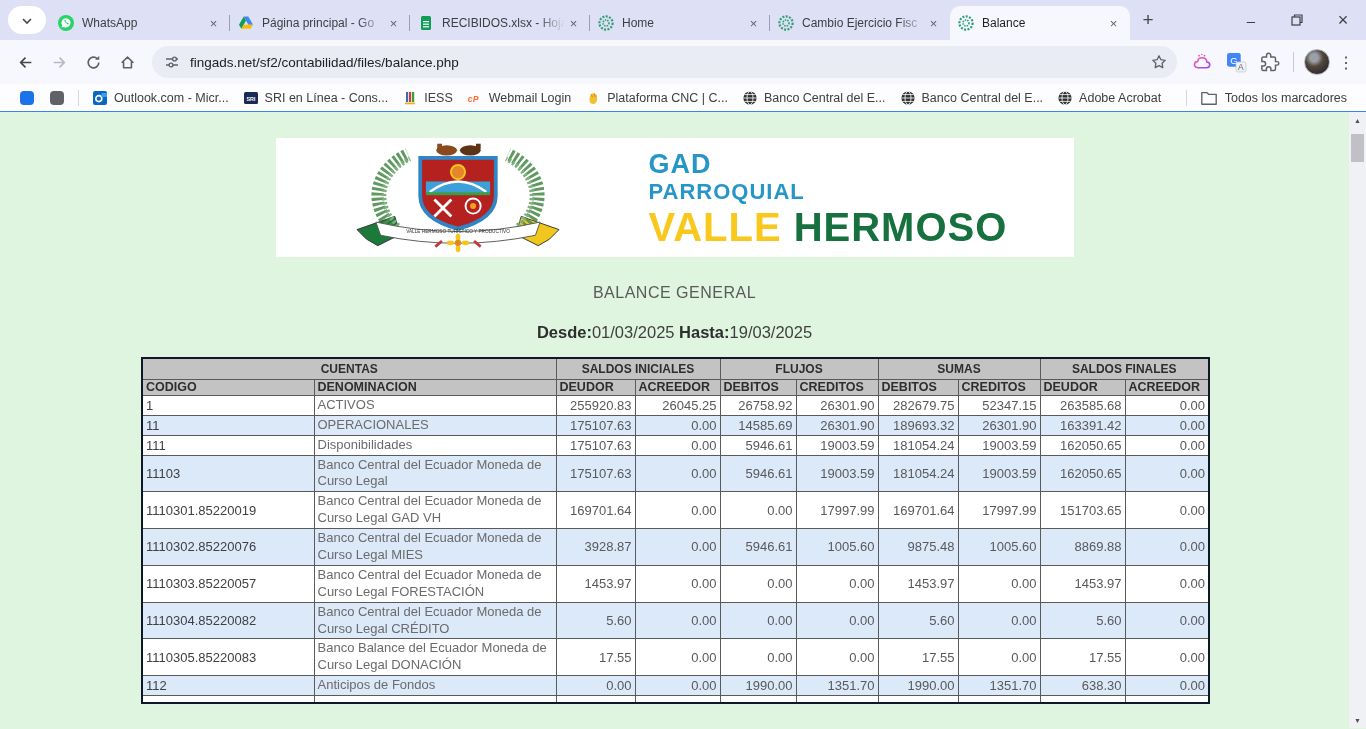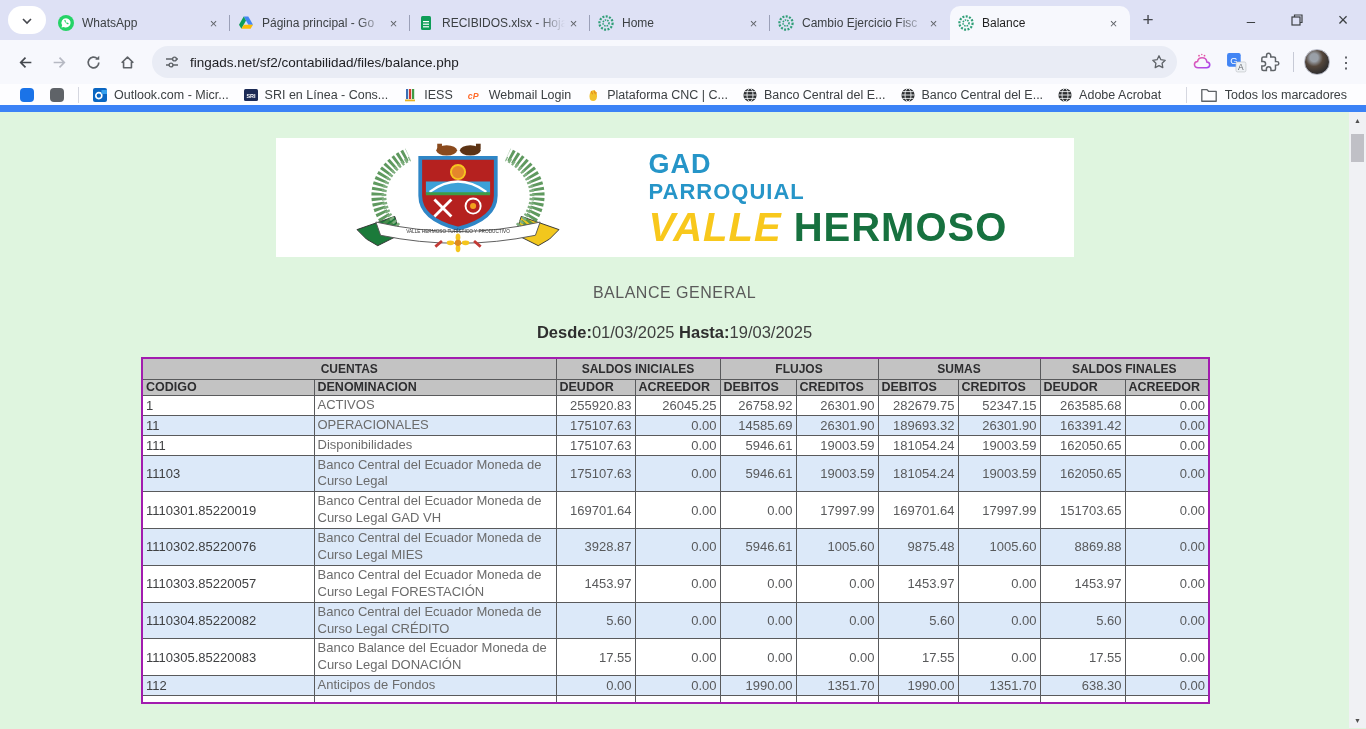--- a/index.html
+++ b/index.html
@@ -26,21 +26,21 @@
   .navbtn svg { width:17px; height:17px; }
   .omnibox { flex:1; height:32px; background:#e9ecf5; border-radius:16px; display:flex; align-items:center; padding:0 10px 0 12px; margin:0 8px; }
   .omnibox .url { font-size:13.5px; color:#202124; margin-left:10px; flex:1; }
   .obicon svg { width:16px; height:16px; display:block; }
   .tbicon { width:28px; height:28px; display:flex; align-items:center; justify-content:center; margin:0 3px; cursor:pointer; }
   .tbicon svg { width:21px; height:21px; }
   .tb-divider { width:1px; height:20px; background:#c7cad6; margin:0 6px; }
   .avatar { width:26px; height:26px; border-radius:50%; background:radial-gradient(circle at 38% 32%,#9aa0a8 0 18%,#55473c 40%,#23262b 85%); border:1px solid #b7bac6; margin:0 4px; cursor:pointer; }
   .kebab { font-size:16px; color:#45474d; width:24px; text-align:center; cursor:pointer; }
 
-  .bookmarksbar { height:28px; background:#fdfdff; border-bottom:7px solid #3b82f6; display:flex; align-items:center; padding:0 12px; }
+  .bookmarksbar { height:28px; background:#fdfdff; border-bottom:1px solid #3b82f6; display:flex; align-items:center; padding:0 12px; }
   .bm { display:flex; align-items:center; height:22px; padding:0 7px; border-radius:11px; cursor:pointer; }
   .bm .favicon { margin-right:6px; }
   .bm .favicon:last-child { margin-right:0; }
   .bm-label { font-size:12.5px; color:#3c4043; white-space:nowrap; }
   .bm-divider { width:1px; height:16px; background:#d5d7e0; margin:0 6px; }
   .bm-right { margin-left:auto; display:flex; align-items:center; }
   .bm-right svg { width:18px; height:15px; margin-right:7px; }
 
   
   .content { position:relative; height:616px; background:#dff5df; overflow:hidden; }
@@ -49,28 +49,28 @@
   .sb-btn.down { position:absolute; bottom:0; }
   .sb-thumb { position:absolute; top:22px; left:2px; width:13px; height:28px; background:#c0c0c6; }
 
   .page-inner { width:1349px; }
   .logo-box { width:798px; height:119px; background:#fff; margin:26px auto 0; display:flex; align-items:center;gap:33px; }
   .crest { width:252px; height:118px; margin-left:56px; flex:0 0 252px; }
   .logo-text { margin-left:32px; padding-top:2px; line-height:1; }
   .logo-l1 { font-size:27px; font-weight:bold; color:#2695c8; letter-spacing:1px; }
   .logo-l2 { font-size:22px; font-weight:bold; color:#2695c8; letter-spacing:1px; margin-top:3px; }
   .logo-l3 { font-size:40px; font-weight:bold; letter-spacing:1px; margin-top:4px; white-space:nowrap; }
-  .logo-valle { color:#f8c81c;font-style:italic; }
+  .logo-valle { color:#f8c81c; }
   .logo-hermoso { color:#17713f; margin-left:12px; }
 
   .page-title { text-align:center; margin-top:27px; font-size:16px; color:#5a5a5a; letter-spacing:0.5px; }
   .date-line { text-align:center; margin-top:21px; font-size:16.5px; color:#3f3f3f; }
   .date-line b { color:#2e2e2e; }
 
-  table.balance { border-collapse:collapse; table-layout:fixed; width:1067px; margin:15px 0 0 141px; border:2px solid #a21caf; background:#fff; }
+  table.balance { border-collapse:collapse; table-layout:fixed; width:1067px; margin:15px 0 0 141px; border:2px solid #0f172a; background:#fff; }
   table.balance th, table.balance td { border:1px solid #595a5c; overflow:hidden; }
   th.th-group { background:#c3c3c3; font-size:12px; color:#2e2e30; text-align:center; height:21px; font-weight:bold; }
   th.th-col { background:#c3c3c3; font-size:12.5px; color:#2e2e30; text-align:left; padding-left:3px; height:16px; font-weight:bold; }
   td { font-size:13px; height:20px; }
   td.code { padding-left:3px; color:#3f4042; }
   td.denom { padding:1px 3px; color:#6b6b6b; line-height:1.3; }
   td.num { text-align:right; padding-right:3px; color:#58595b; }
   tr.blue { background:#dce9f9; }
   tr.partial td { height:7px; border-bottom:none; }
 </style>

